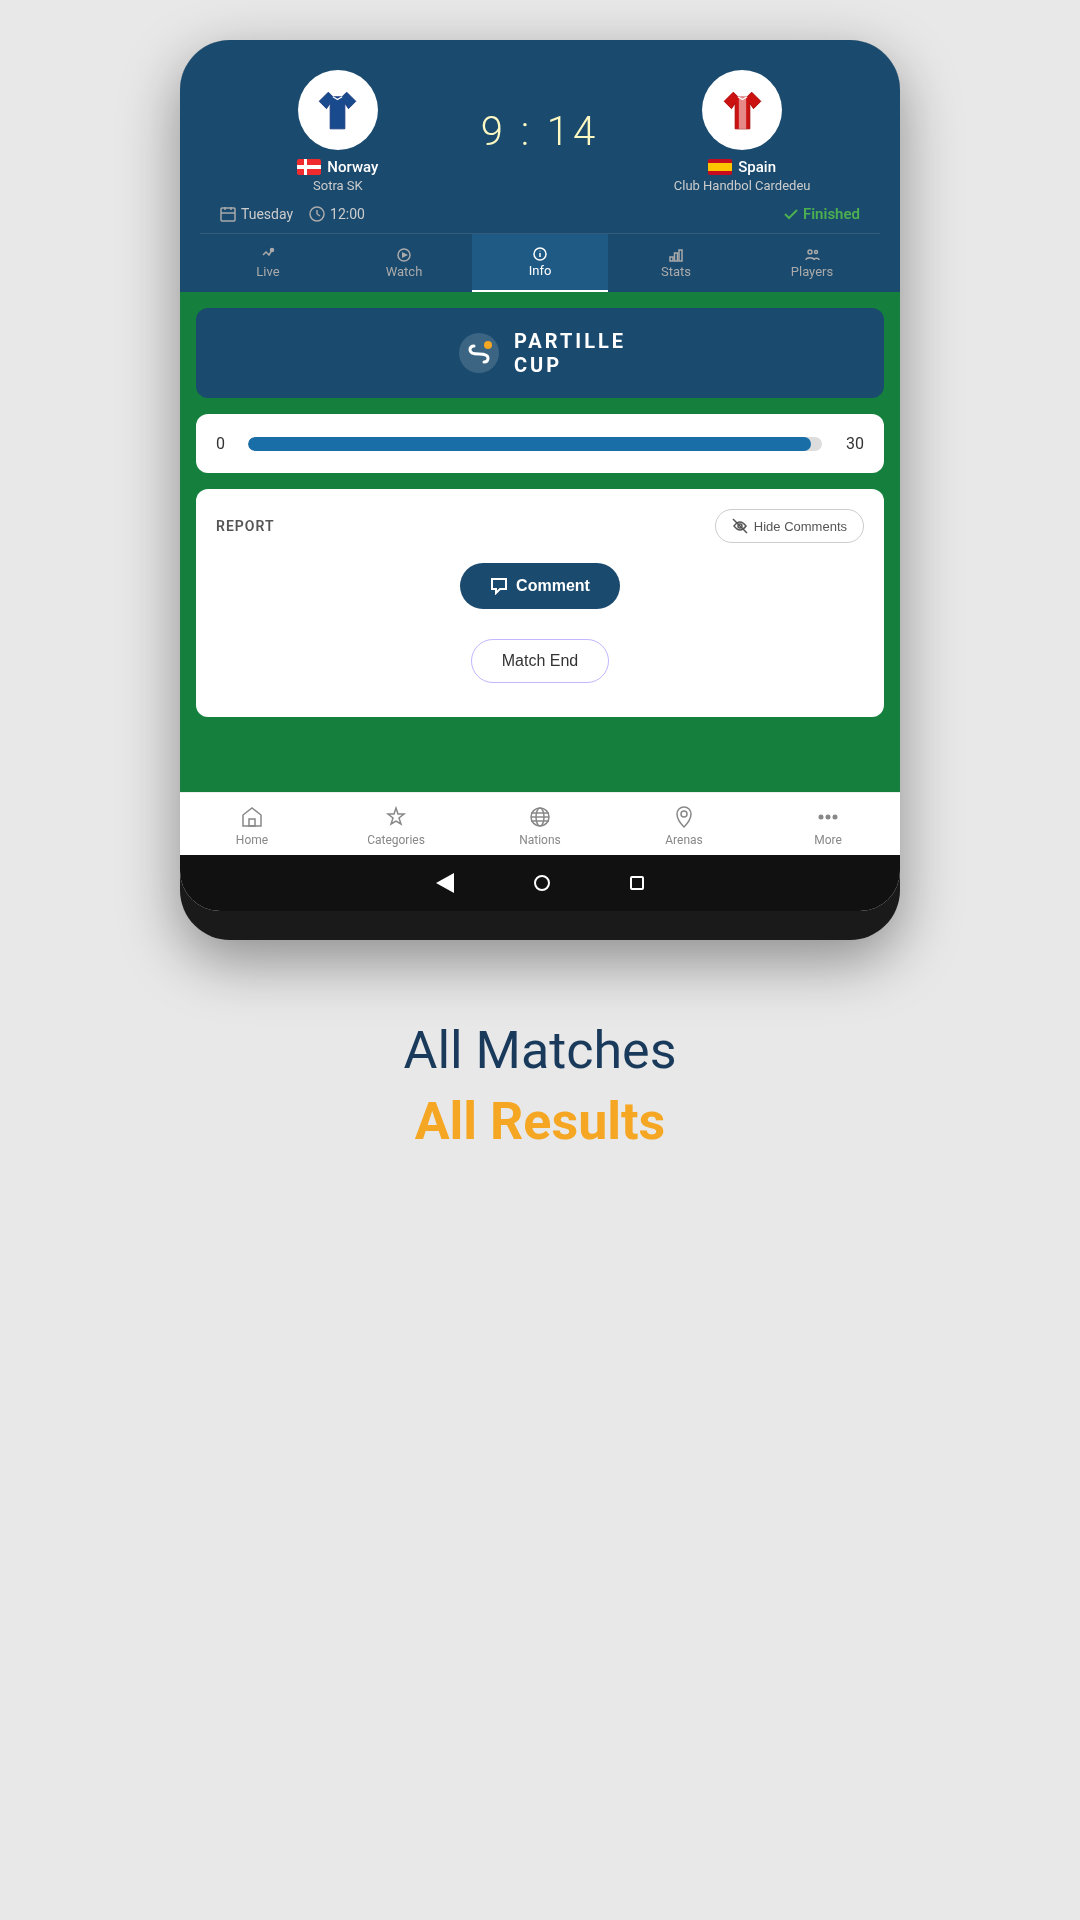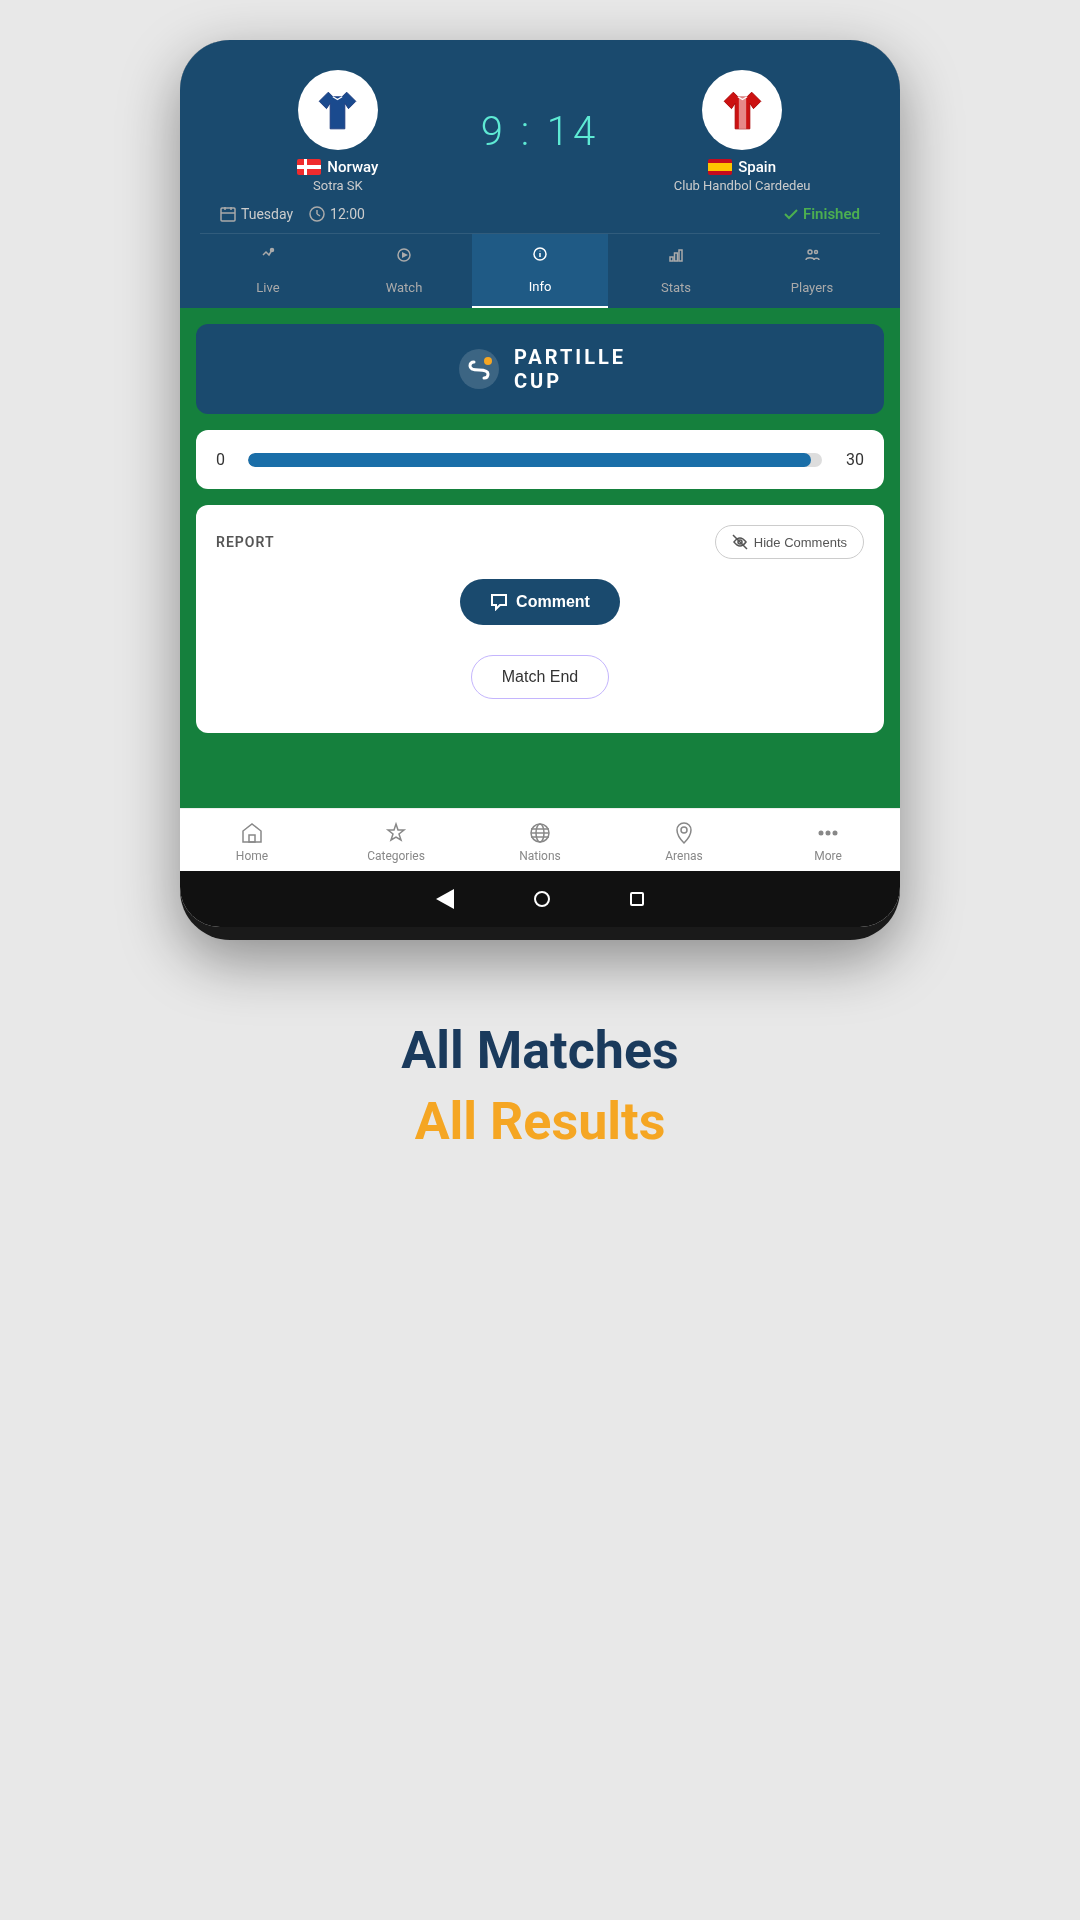--- a/index.html
+++ b/index.html
@@ -145,21 +145,21 @@
     .score-area {
       display: flex;
       flex-direction: column;
       align-items: center;
       justify-content: center;
       flex: 0 0 auto;
       padding: 0 15px;
     }
 
     .score {
-      color: #5eead4;
+      color: #fef9c3;
       font-size: 40px;
       font-weight: 300;
       letter-spacing: 4px;
     }
 
     .match-meta {
       display: flex;
       align-items: center;
       justify-content: space-between;
       padding: 12px 20px 10px 20px;
@@ -199,21 +199,21 @@
     .tab-item {
       flex: 1;
       display: flex;
       flex-direction: column;
       align-items: center;
       justify-content: center;
       padding: 12px 5px;
       color: #aaa;
       font-size: 13px;
       cursor: pointer;
-      gap: 17px;
+      gap: 1px;
     }
 
     .tab-item.active {
       background: #1f5a85;
       color: white;
       border-bottom: 2px solid white;
     }
 
     .tab-item:first-child {
       border-radius: 0;
@@ -406,21 +406,21 @@
     
     .bottom-text-area {
       margin-top: 60px;
       text-align: center;
       padding: 20px;
     }
 
     .all-matches-text {
       color: #1a3a5c;
       font-size: 52px;
-      font-weight: 700;
+      font-weight: 400;
       display: block;
       margin-bottom: 10px;
     }
 
     .all-results-text {
       color: #f5a623;
       font-size: 52px;
       font-weight: 700;
       display: block;
     }

